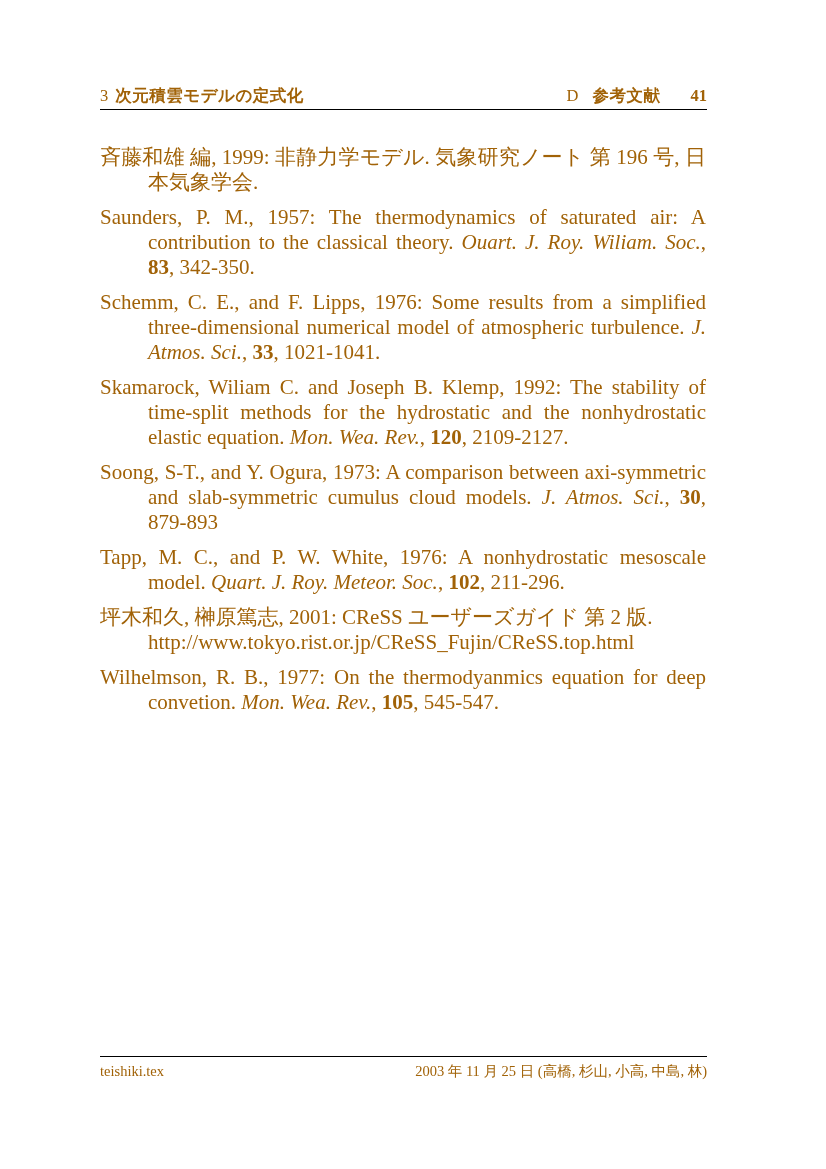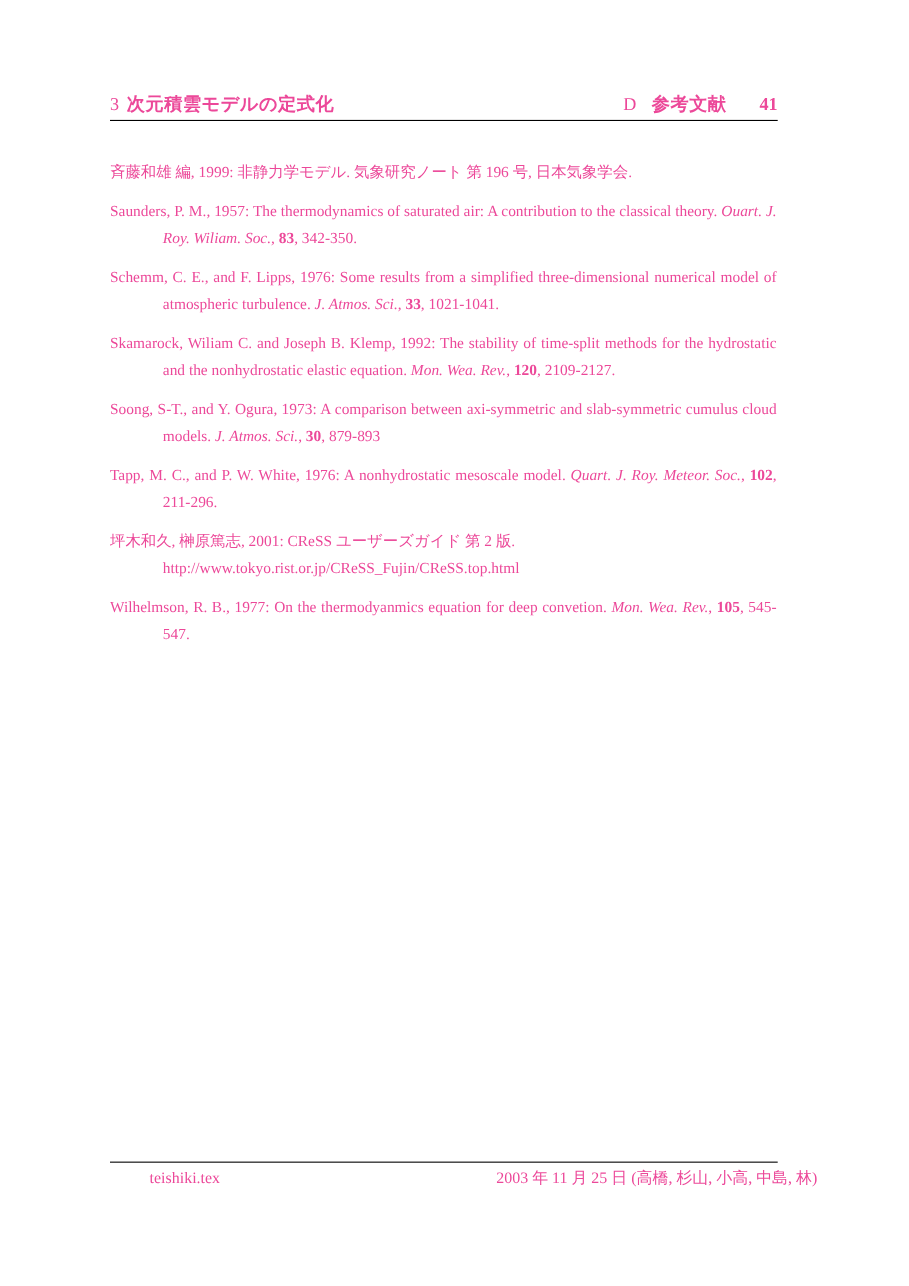--- a/index.html
+++ b/index.html
@@ -1,21 +1,21 @@
 <!DOCTYPE html>
 <html><head>
 <meta charset="utf-8">
 <style>
   html, body { margin: 0; padding: 0; }
   .page {
     position: relative;
     width: 826px;
     height: 1169px;
     background: #ffffff;
-    color: #ec4899;
+    color: #a16207;
     font-family: "Liberation Serif", "DejaVu Serif", serif;
     overflow: hidden;
   }
   
   .running-head {
     position: absolute;
     top: 84px; left: 100px; width: 607px;
     display: flex; justify-content: space-between; align-items: baseline;
     font-size: 16.5px; line-height: 22px;
     white-space: nowrap;
@@ -29,41 +29,40 @@
   .head-right .app-letter { margin-right: 14px; }
   .head-right .page-num { margin-left: 30px; font-weight: 700; }
   .head-rule {
     position: absolute; top: 109px; left: 100px; width: 607px;
     border-top: 1.4px solid #000; height: 0;
   }
   
   .refs {
     position: absolute;
     top: 145px; left: 100px; width: 606px;
-    font-size: 14px; line-height: 25px;
+    font-size: 21px; line-height: 25px;
     text-align: justify;
   }
   .ref {
     margin: 0 0 10px 0;
     padding-left: 48px;
     text-indent: -48px;
   }
   .it { font-style: italic; }
   .bf { font-weight: 700; }
   
   .foot-rule {
     position: absolute; top: 1056px; left: 100px; width: 607px;
     border-top: 1.2px solid #000; height: 0;
   }
   .foot-row {
     position: absolute; top: 1061px; left: 100px; width: 607px;
     display: flex; justify-content: space-between; align-items: flex-start;
     font-size: 14.5px; line-height: 20px;
     white-space: nowrap;
-    margin-left: 36px;
   }
 </style>
 </head>
 <body>
 
 <div class="page">
 
   <div class="running-head">
     <div class="head-left">
       <span class="sec-num">3</span><span class="jp-gothic">次元積雲モデルの定式化</span>

